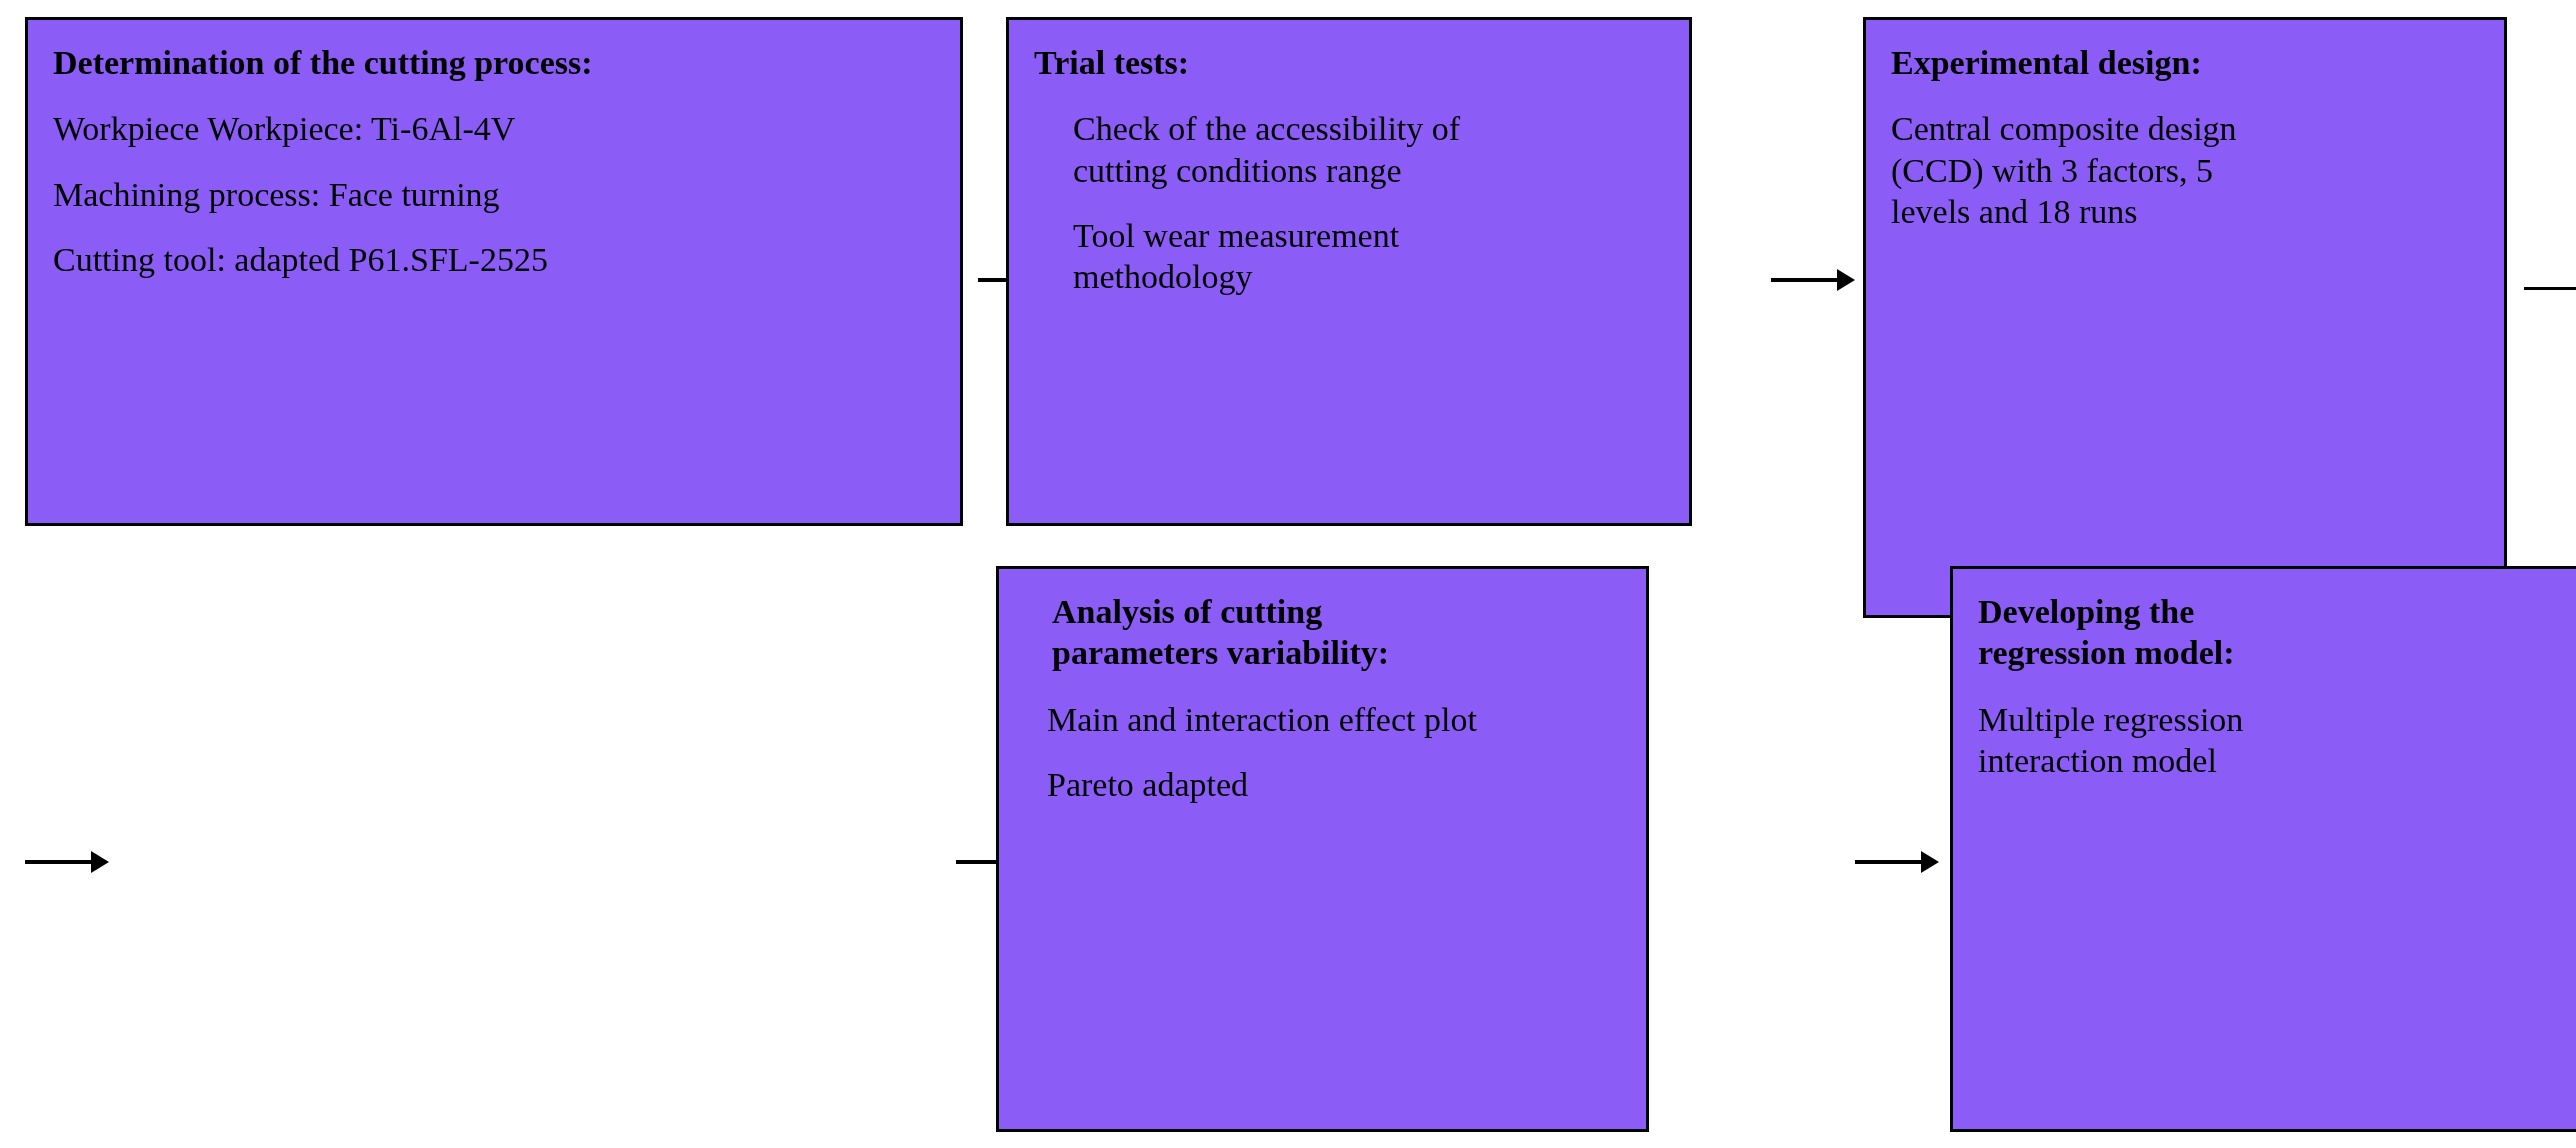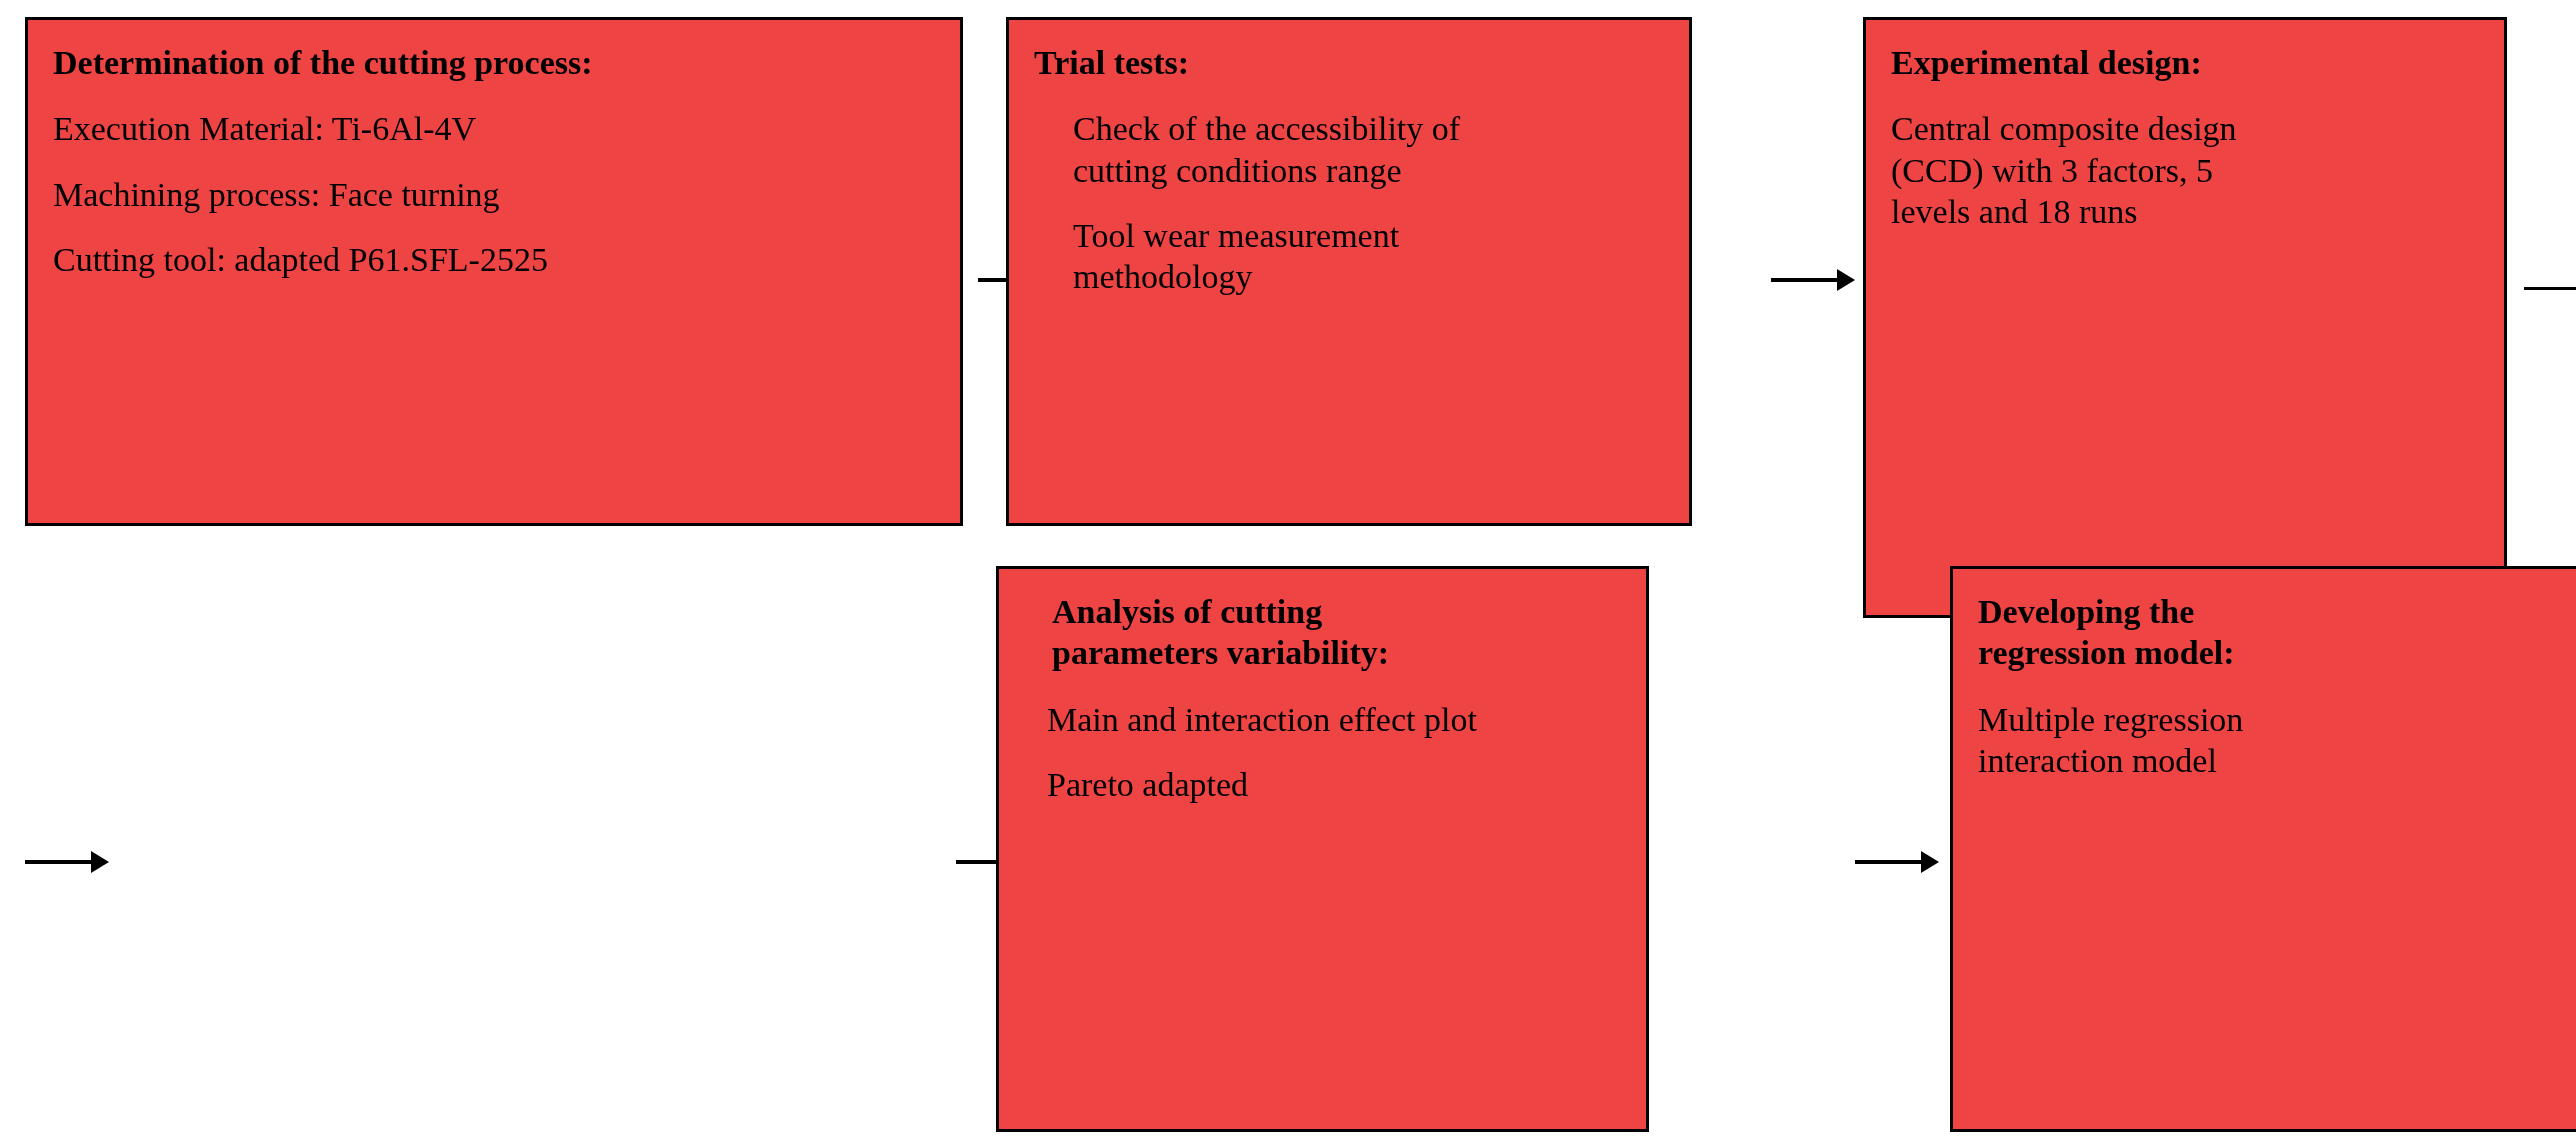--- a/index.html
+++ b/index.html
@@ -17,21 +17,21 @@
   }
   .canvas {
     position: relative;
     width: 2576px;
     height: 1148px;
   }
   .box {
     position: absolute;
     box-sizing: border-box;
     border: 3.4px solid #000000;
-    background: #ef4444;
+    background: #8b5cf6;
     padding: 22px 25px 17px 25px;
   }
   .box-title {
     font-weight: bold;
     font-size: 34px;
     line-height: 1.22;
     margin: 0 0 25px 0;
     white-space: pre-line;
   }
   .box-line {
@@ -68,21 +68,21 @@
     background: #000000;
   }
 </style>
 </head>
 <body>
 
 <div class="canvas">
 
   <div class="box" style="left:25px; top:17px; width:938px; height:509px;">
     <div class="box-title">Determination of the cutting process:</div>
-    <div class="box-line">Execution Material: Ti-6Al-4V</div>
+    <div class="box-line">Workpiece Workpiece: Ti-6Al-4V</div>
     <div class="box-line">Machining process: Face turning</div>
     <div class="box-line">Cutting tool: adapted P61.SFL-2525</div>
   </div>
 
   <div class="arrow" style="left:978px; top:263px; width:84px;">
     <div class="shaft"></div>
     <div class="head"></div>
   </div>
 
   <div class="box" style="left:1006px; top:17px; width:686px; height:509px;">

